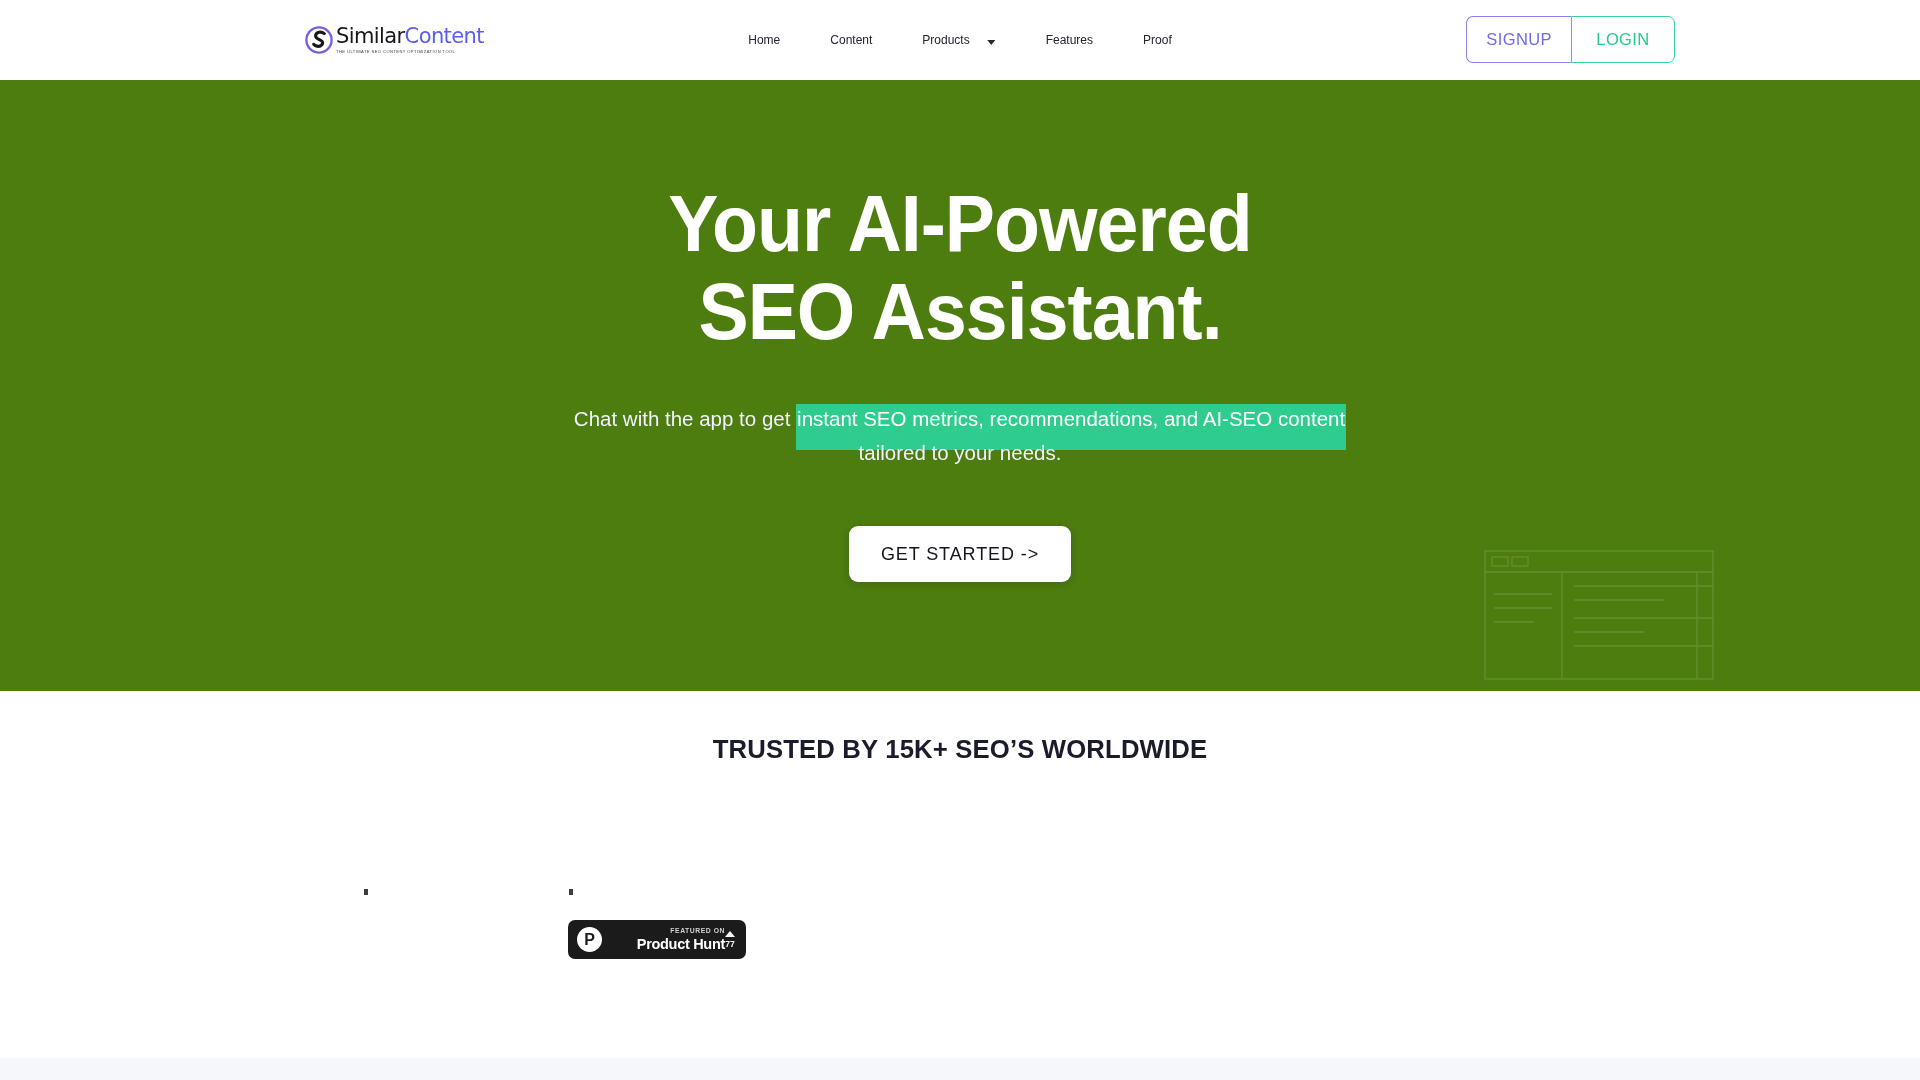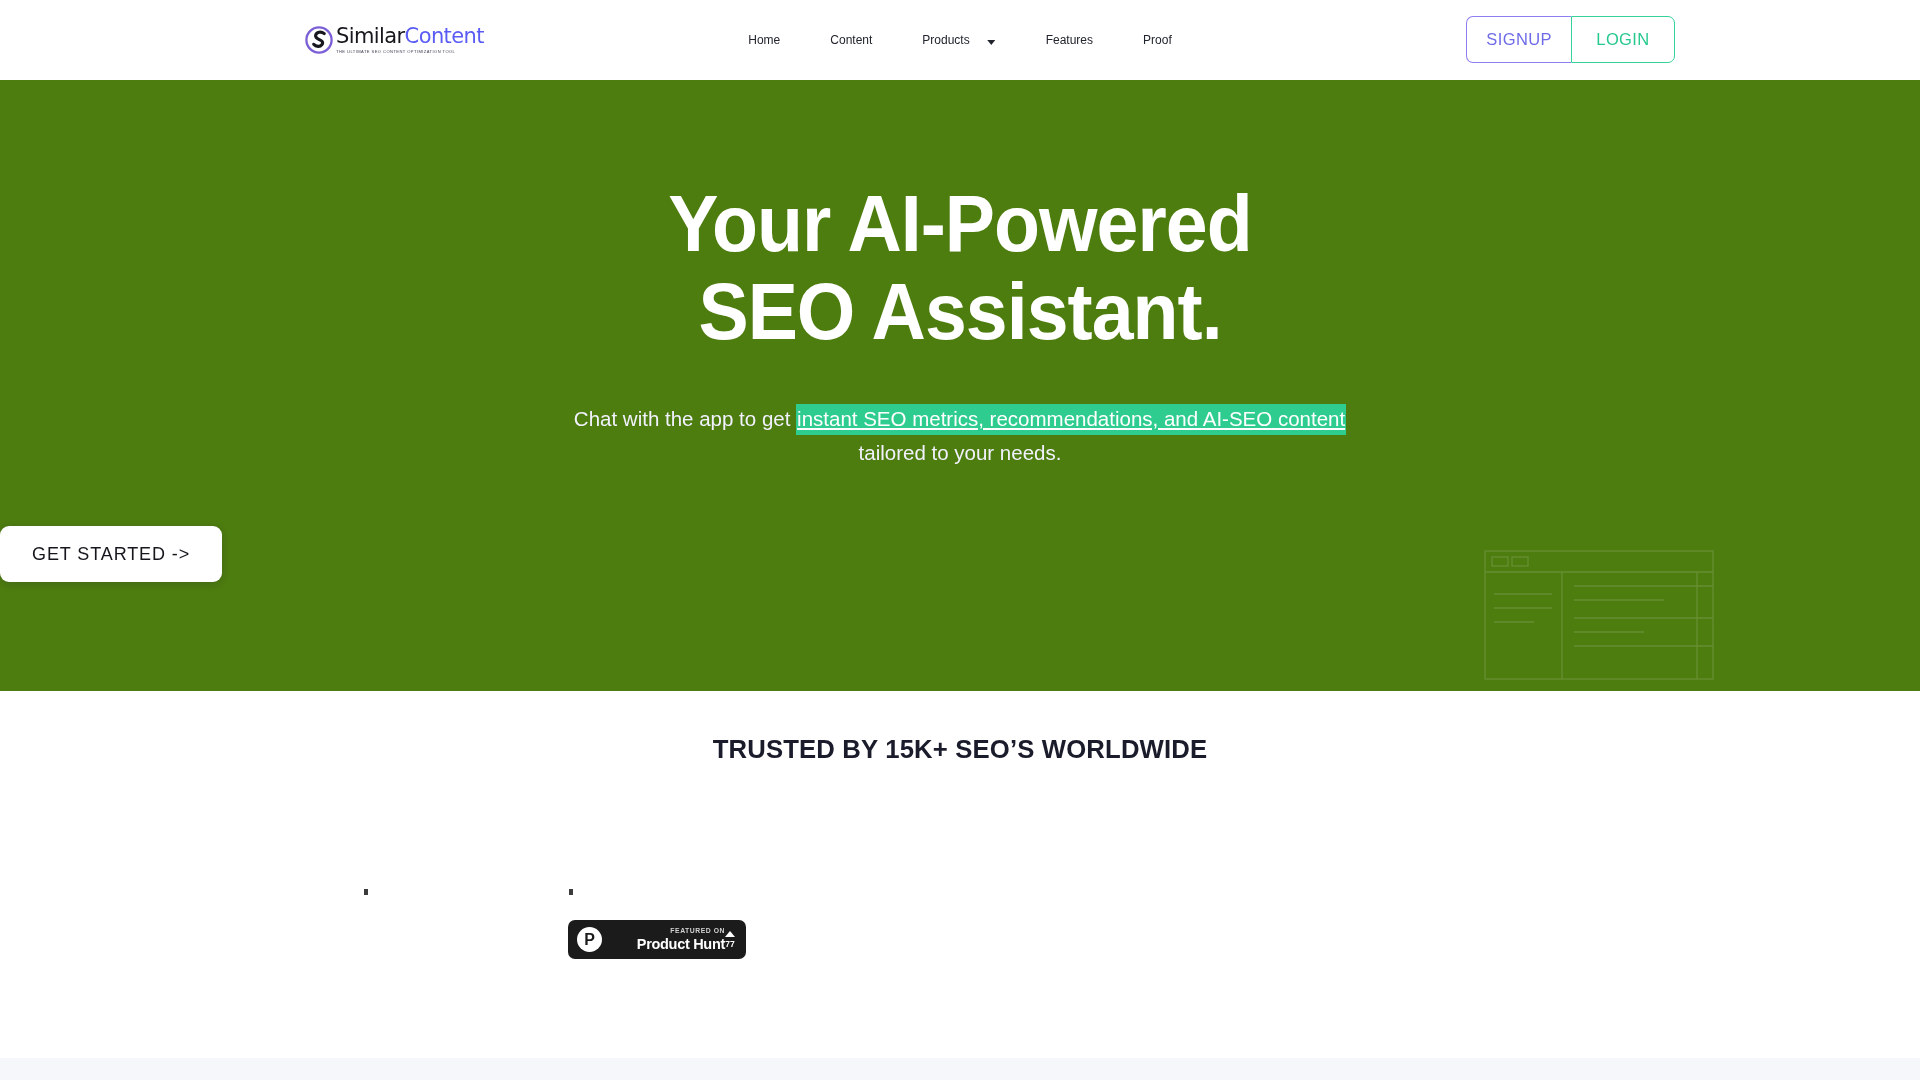--- a/index.html
+++ b/index.html
@@ -183,30 +183,29 @@
     margin: 46px auto 0;
     max-width: 800px;
     font-size: 20.5px;
     line-height: 34px;
     color: #f2f2fe;
     font-weight: 400;
   }
   .hero-sub .hl {
     background: #2ecc8f;
     color: #ffffff;
-    padding: 3px 1px 5px;
+    padding: 3px 1px 20px;
     box-decoration-break: clone;
-    text-decoration: underline;
     -webkit-box-decoration-break: clone;
   }
 
   .hero-ctas {
     margin-top: 56px;
     display: flex;
-    justify-content: space-between;
+    justify-content: center;
     align-items: center;
     gap: 24px;
   }
   .btn-get-started {
     background: #ffffff;
     color: #16161d;
     border: none;
     border-radius: 9px;
     height: 56px;
     padding: 0 32px;

